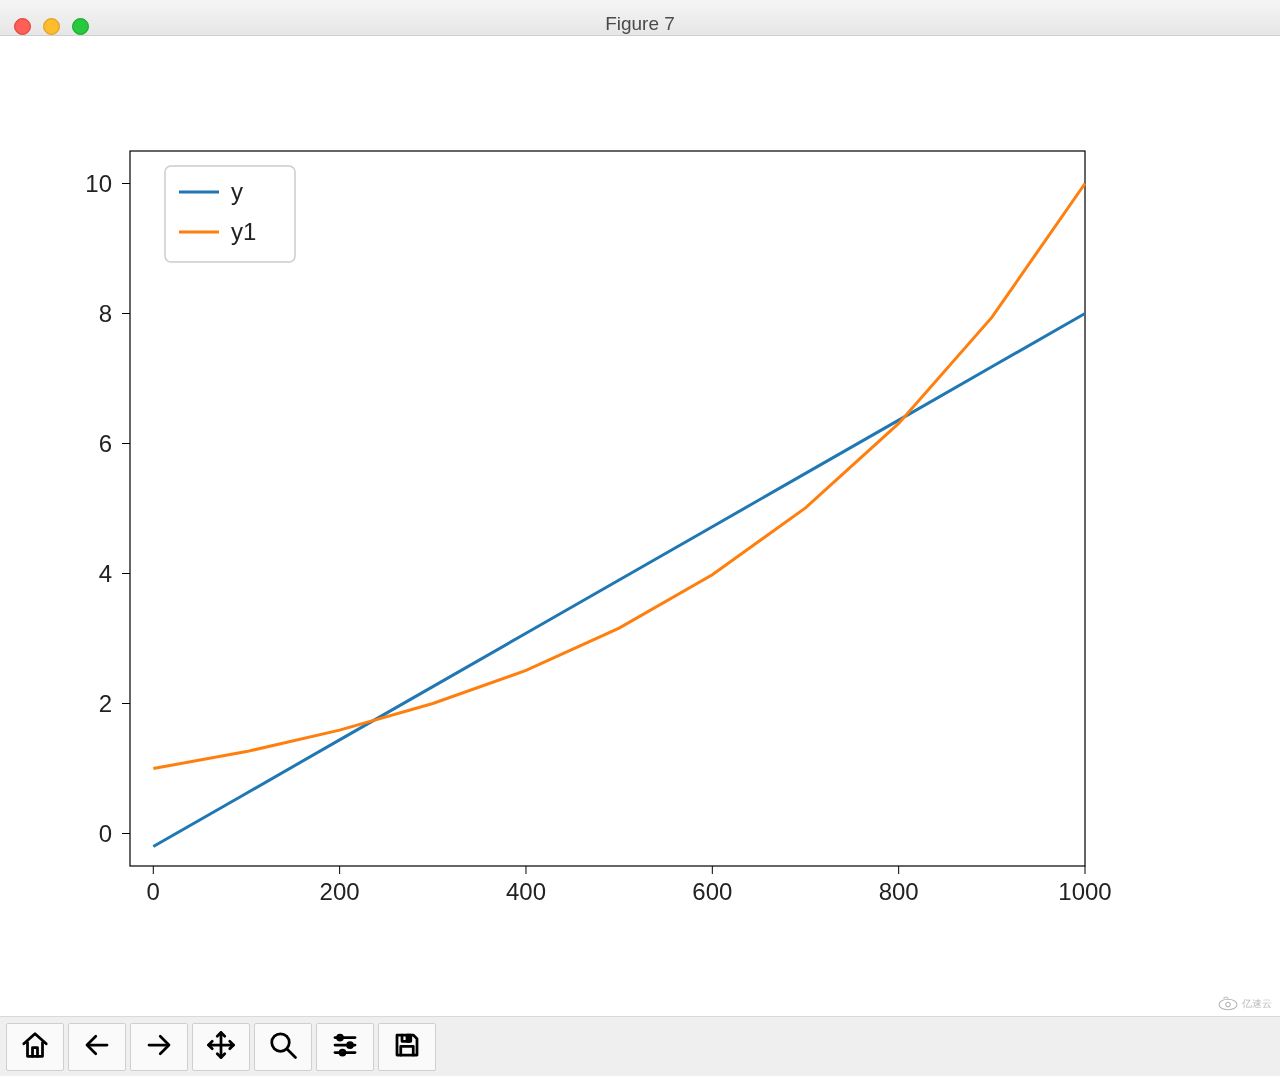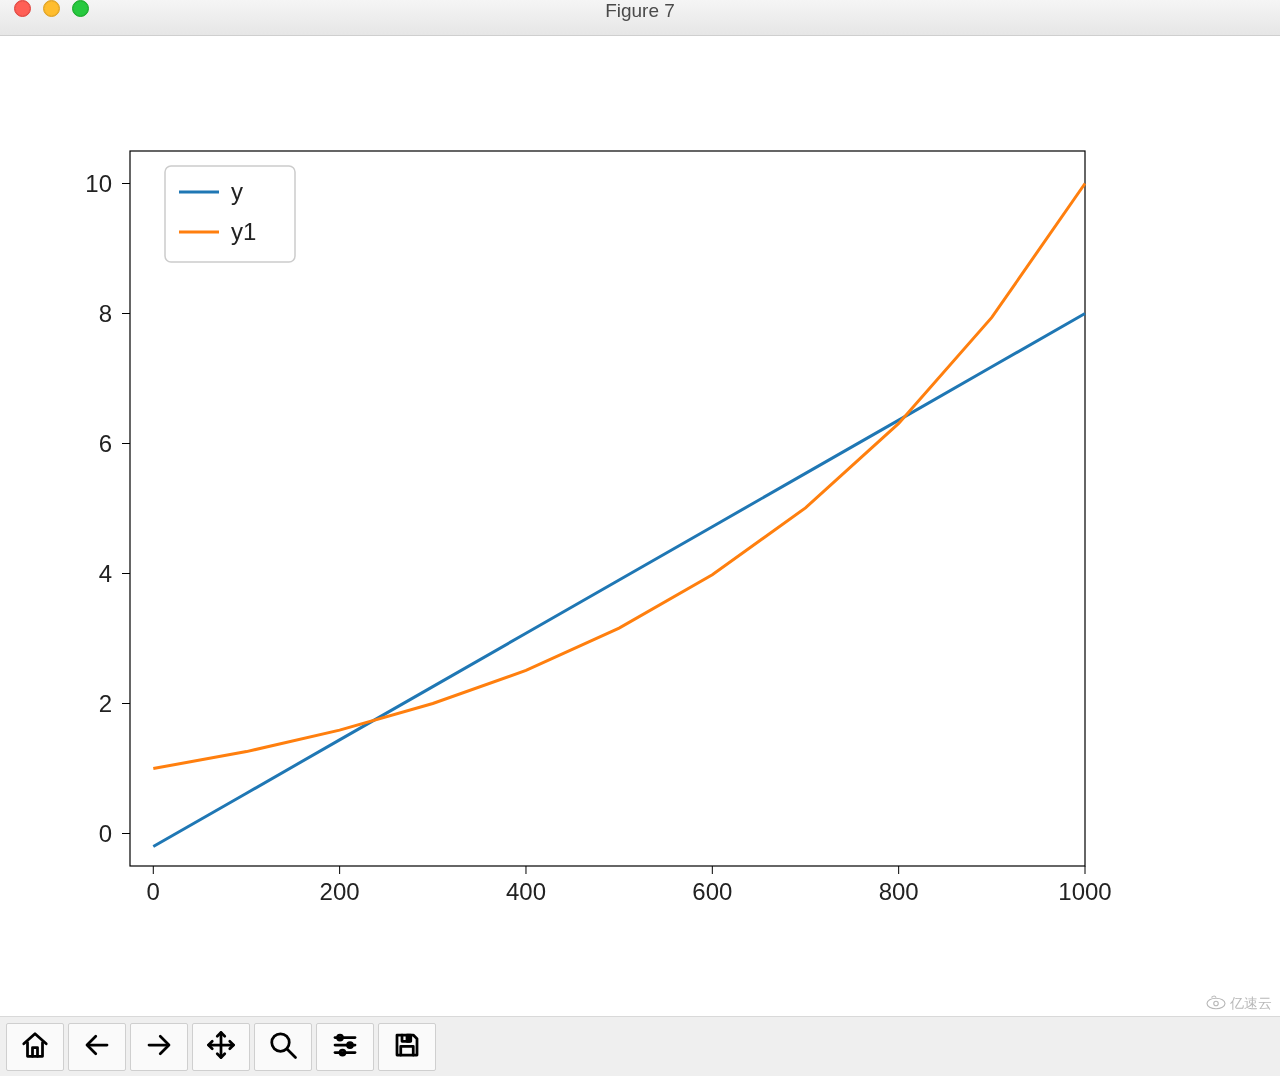--- a/index.html
+++ b/index.html
@@ -6,21 +6,21 @@
   html, body { margin: 0; padding: 0; font-family: "Helvetica Neue", Arial, sans-serif; }
   body { width: 1280px; height: 1076px; background: #ffffff; position: relative; overflow: hidden; }
 
   
   .titlebar {
     height: 36px;
     width: 100%;
     background: linear-gradient(#f5f5f5, #e6e6e6);
     border-bottom: 1px solid #cfcfcf;
     display: flex;
-    align-items: flex-start;
+    align-items: flex-end;
     position: relative;
   }
   .traffic-lights { display: flex; gap: 12px; margin-left: 14px; }
   .dot { width: 17px; height: 17px; border-radius: 50%; box-shadow: inset 0 0 1px rgba(0,0,0,.25); }
   .dot.red { background: #ff5f56; border: 1px solid #e0443e; }
   .dot.yellow { background: #ffbd2e; border: 1px solid #dea123; }
   .dot.green { background: #27c93f; border: 1px solid #1aab29; }
   .titletext {
     position: absolute; left: 0; right: 0; text-align: center;
     font-size: 19px; color: #4a4a4a; pointer-events: none;
@@ -55,21 +55,21 @@
     display: flex; align-items: center; justify-content: center;
     border-radius: 2px;
     cursor: pointer;
   }
   .tb-btn svg { width: 30px; height: 30px; }
   .tb-btn svg * { stroke: #000; stroke-width: 2.2; fill: none; stroke-linecap: round; stroke-linejoin: round; }
 
   .watermark {
     position: absolute;
     right: 8px; bottom: 62px;
-    font-size: 14px; color: #b8b8b8;
+    font-size: 10px; color: #b8b8b8;
     display: flex; align-items: center; gap: 2px;
   }
   .watermark svg { width: 24px; height: 18px; }
 </style>
 </head>
 <body>
 
 <div class="titlebar">
   <div class="traffic-lights">
     <div class="dot red"></div>

